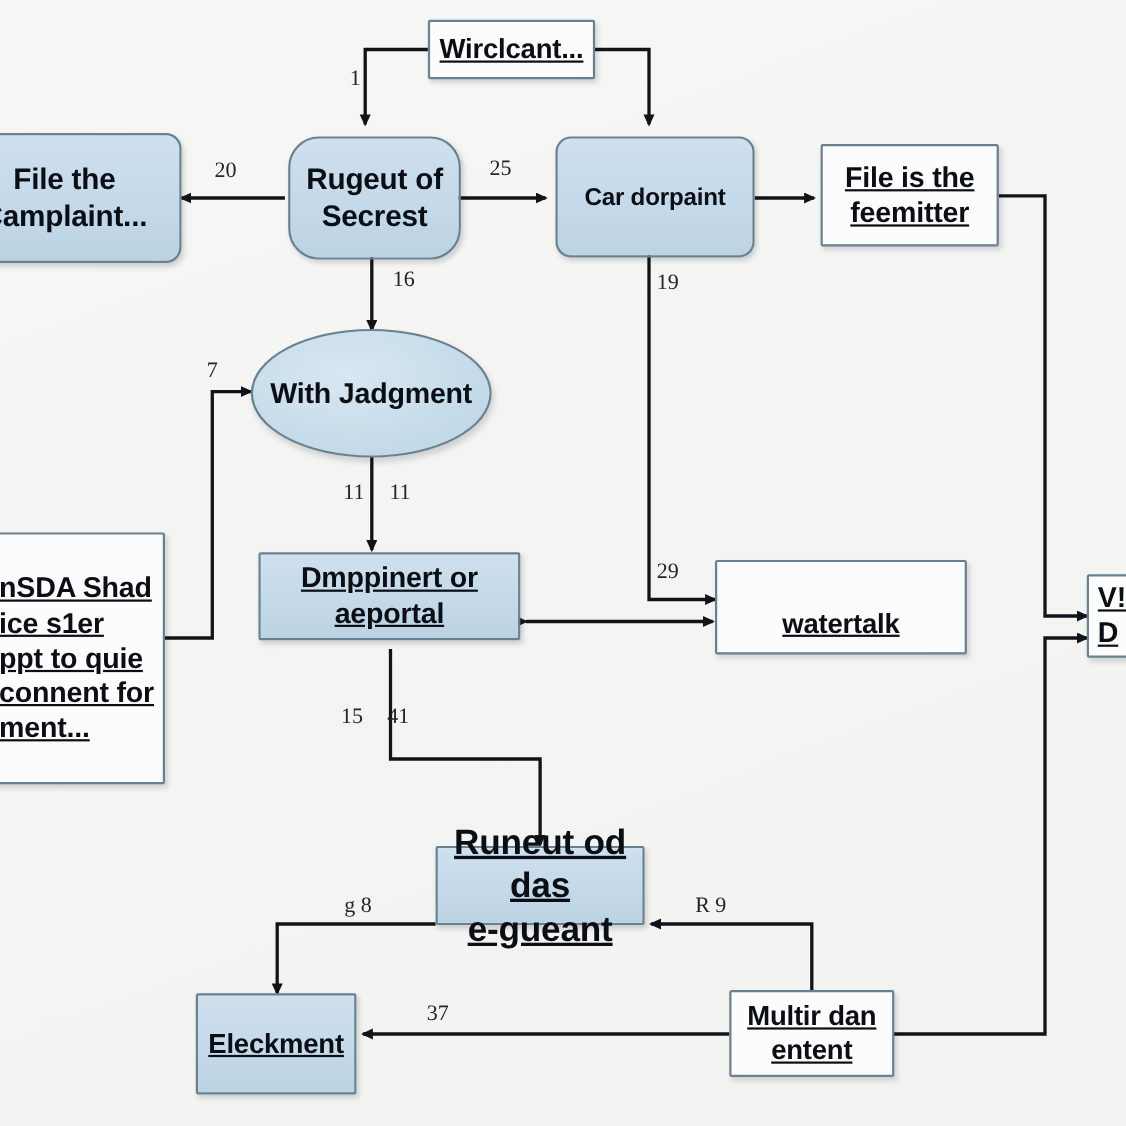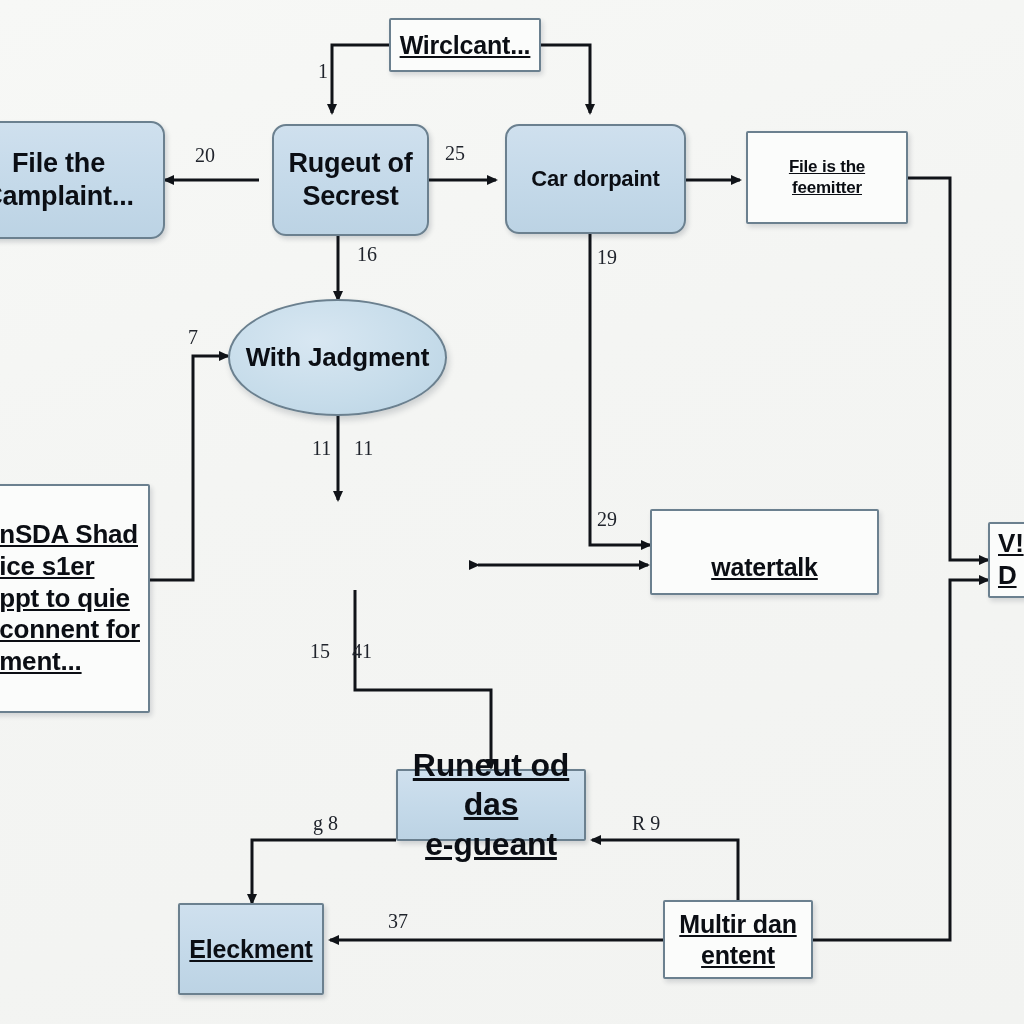--- a/index.html
+++ b/index.html
@@ -115,52 +115,55 @@
     <span class="lbl">Wirclcant...</span>
   </div>
 
   <div class="node blue rounded clip-left" style="left:-48px; top:121px; width:213px; height:118px; font-size:27px;">
     <span class="lbl">
       <span>File the</span><br>
       <span>Camplaint...</span>
     </span>
   </div>
 
-  <div class="node blue rounded" style="left:272px; top:124px; width:157px; height:112px; font-size:27px;">
+  <div class="node blue rounded" style="left:262px; top:124px; width:157px; height:112px; font-size:27px;border-radius:28px;">
     <span class="lbl">
       <span>Rugeut of</span><br>
       <span>Secrest</span>
     </span>
   </div>
 
   <div class="node blue rounded" style="left:505px; top:124px; width:181px; height:110px; font-size:22px;justify-content:center;">
     <span class="lbl">Car dorpaint</span>
   </div>
 
-  <div class="node white sharp" style="left:746px; top:131px; width:162px; height:93px; font-size:17px;">
+  <div class="node white sharp" style="left:746px; top:131px; width:162px; height:93px; font-size:26px;">
     <span class="lbl">
       <span>File is the</span><br>
       <span>feemitter</span>
     </span>
   </div>
 
   <div class="node ellipse" style="left:228px; top:299px; width:219px; height:117px; font-size:26px;text-align:right;">
     <span class="lbl">With Jadgment</span>
   </div>
 
   <div class="node white sharp clip-left" style="left:-62px; top:484px; width:212px; height:229px; font-size:26px; justify-content:flex-end;">
     <span class="lbl" style="text-align:left;">
       <span>nSDA Shad</span><br>
       <span>ice s1er</span><br>
       <span>ppt to quie</span><br>
       <span>connent for</span><br>
       <span>ment...</span>
     </span>
   </div>
 
+  <div class="node blue sharp" style="left:235px; top:502px; width:238px; height:80px; font-size:26px;">
+    <span class="lbl">Dmppinert or aeportal</span>
+  </div>
 
   <div class="node white sharp" style="left:650px; top:509px; width:229px; height:86px; font-size:25px;">
     <span class="lbl">
       <br>
       <span>watertalk</span>
     </span>
   </div>
 
   <div class="node white sharp clip-right" style="left:988px; top:522px; width:84px; height:76px; font-size:26px; justify-content:flex-start;">
     <span class="lbl" style="text-align:left;">

